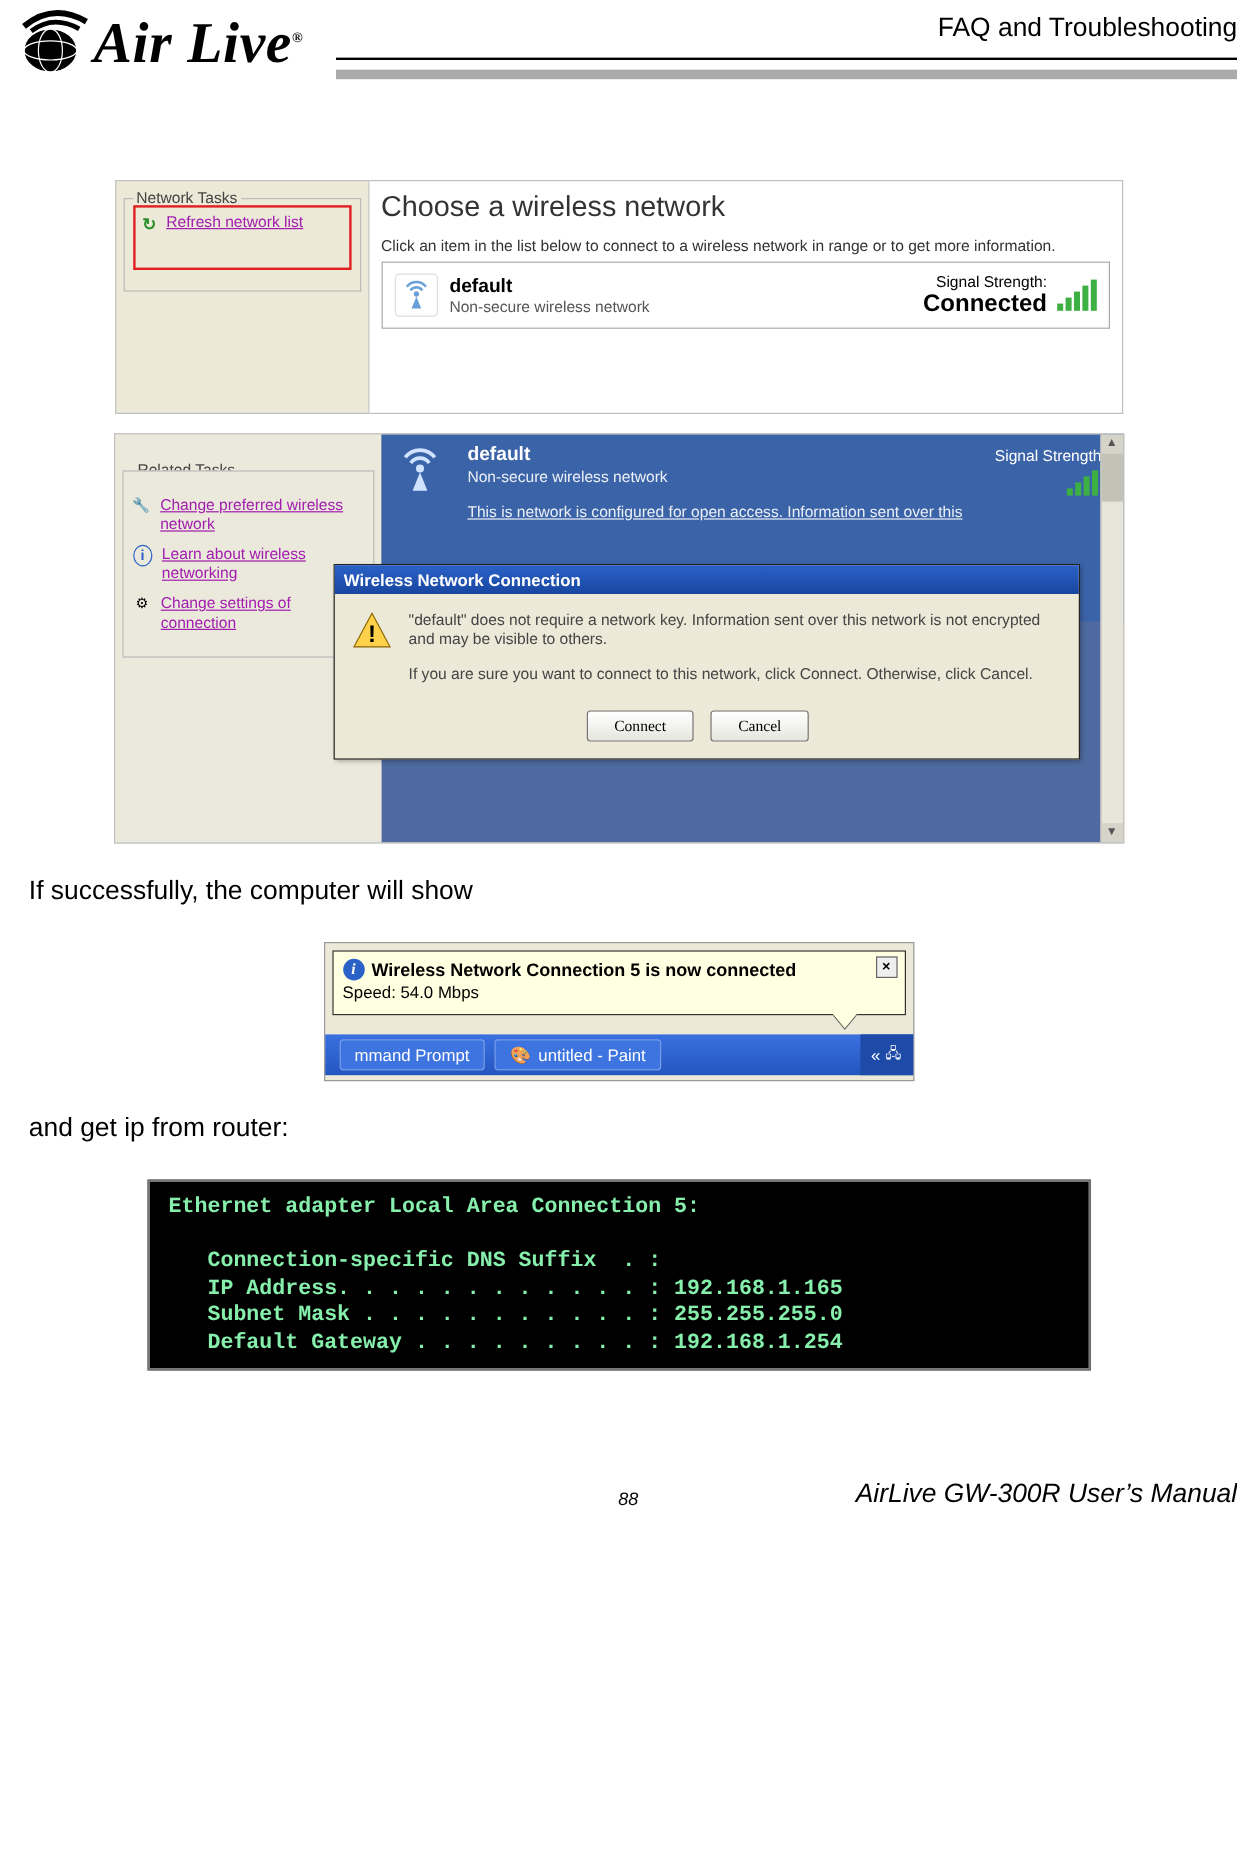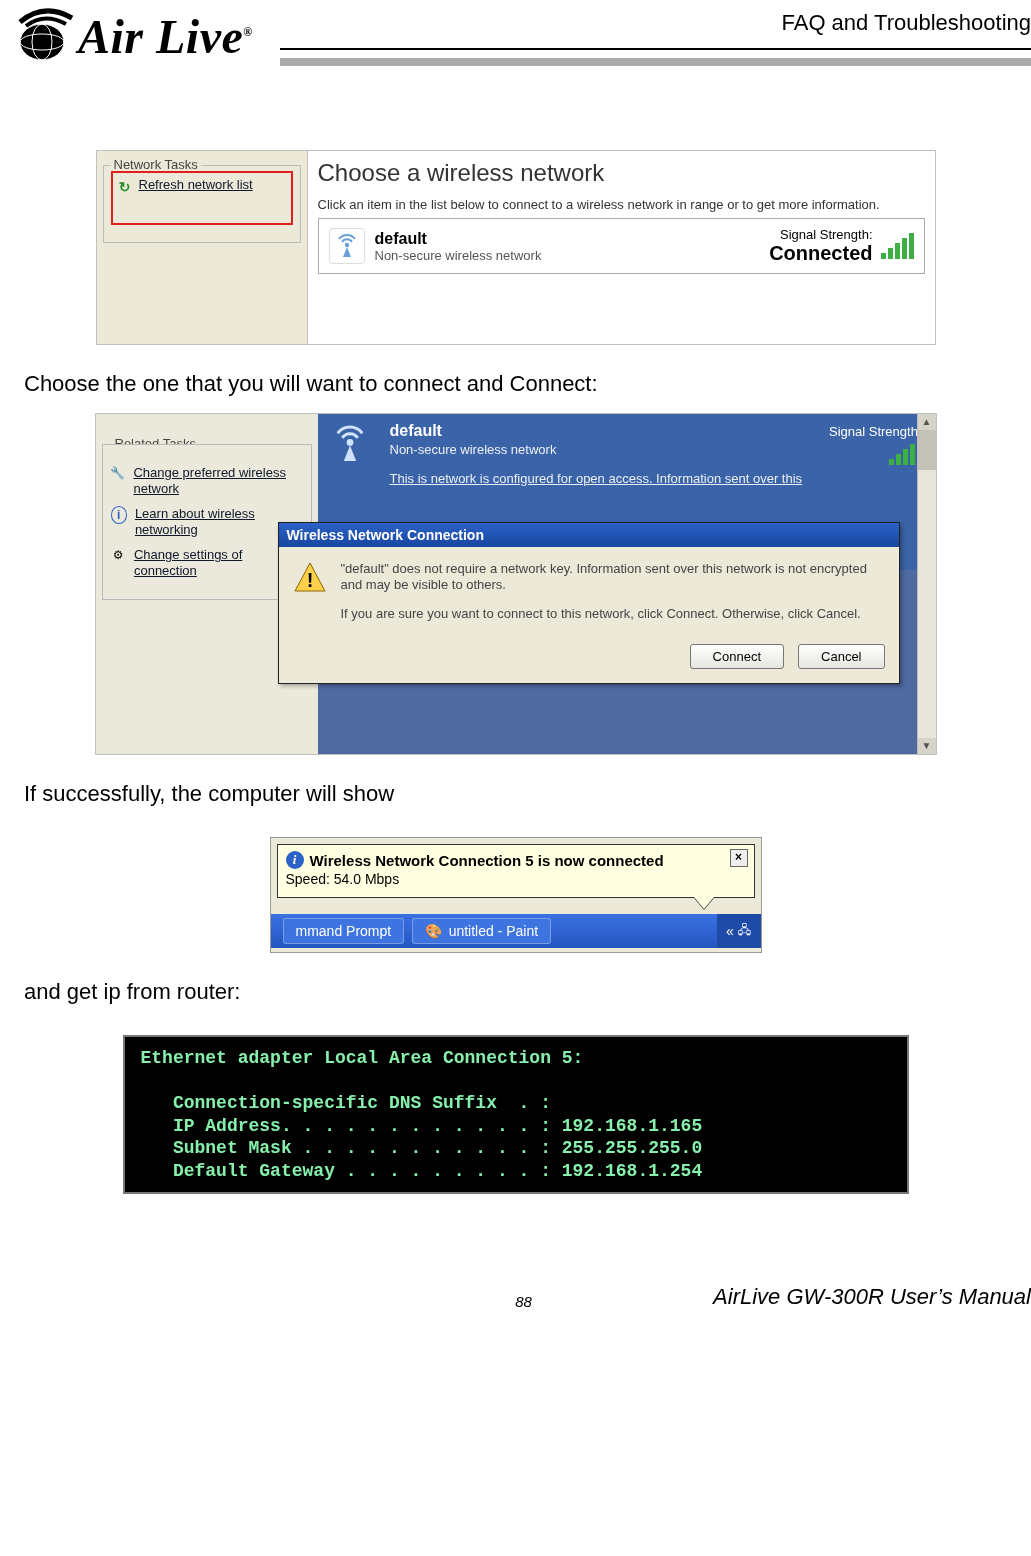--- a/index.html
+++ b/index.html
@@ -122,21 +122,21 @@
     width: 16px; height: 16px;
     display: inline-flex;
     align-items: center;
     justify-content: center;
     color: #2a8f2a;
     font-weight: bold;
     font-size: 14px;
     margin-top:2px;
   }
   .link {
-    color: #0f172a;
+    color: #a21caf;
     text-decoration: underline;
     font-size: 13px;
     line-height: 1.2;
   }
   .shot1-right {
     flex: 1;
     background: #fff;
     border: 1px solid #c0c0c0;
     border-left: none;
     padding: 6px 10px;
@@ -277,22 +277,23 @@
     gap: 14px;
     align-items:flex-start;
   }
   .warn {
     width: 34px; height: 34px;
     display:flex; align-items:center; justify-content:center;
     color: #000;
   }
   .dlgtext p { margin: 0 0 12px 0; color:#444; font-size:13px; line-height:1.25; }
   .dlgbtns {
-    display:flex; gap: 14px; justify-content:flex-end;
+    display:flex; gap: 14px; justify-content:center;
     padding: 0 14px 14px 0;
+    font-family: Liberation Serif, serif;
   }
   .winbtn {
     border: 1px solid #777;
     background: linear-gradient(#fff,#e6e6e0);
     padding: 4px 22px;
     font-size: 13px;
     border-radius: 3px;
   }
   .shot2-scroll {
     position:absolute; right:0; top:0; bottom:0; width:18px;
@@ -472,21 +473,20 @@
                 <span class="b2"></span>
                 <span class="b3"></span>
                 <span class="b4"></span>
                 <span class="b5"></span>
             </div>
           </div>
         </div>
       </div>
     </div>
 
-    <div class="body-text">Choose the one that you will want to connect and Connect:</div>
 
     <div class="shot2">
       <div class="related-label">Related Tasks</div>
       <div class="shot2-left">
         <div class="rel-row">
           <span class="icon">🔧</span>
           <span class="link">Change preferred wireless network</span>
         </div>
         <div class="rel-row">
           <span class="icon" style="color:#2b62c7; border:1px solid #2b62c7; border-radius:50%; font-weight:bold;">i</span>

